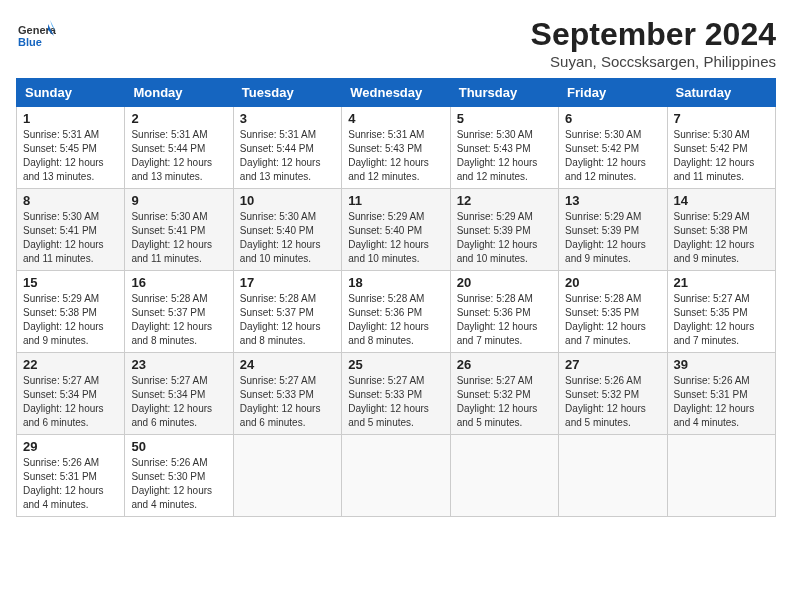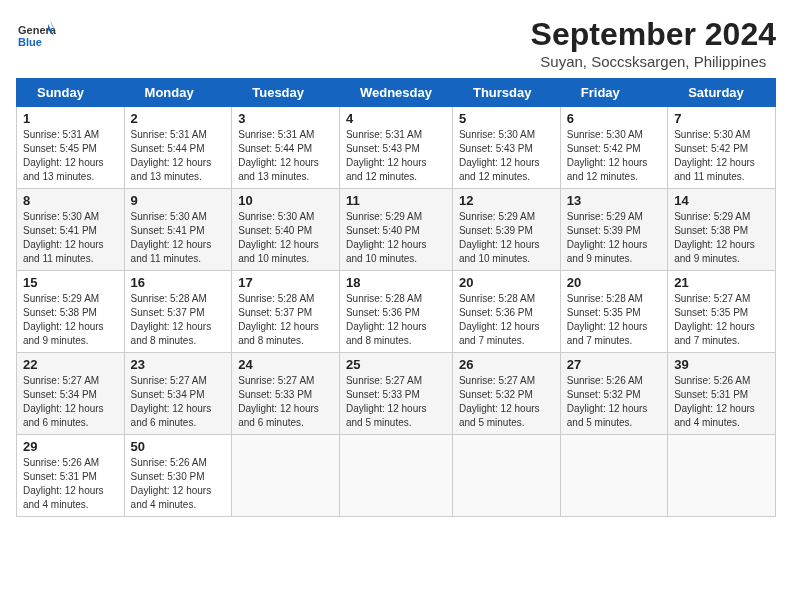--- a/index.html
+++ b/index.html
@@ -22,42 +22,42 @@
       font-size: 18px;
       font-weight: bold;
       color: #1a1a2e;
     }
     .logo-icon {
       width: 40px;
       height: 40px;
       margin-right: 4px;
     }
     .title-block {
-      text-align: center;
+      text-align: right;
       margin-left: 40px;
     }
     .month-title {
       font-size: 32px;
       font-weight: bold;
       color: #222;
     }
     .location-title {
       font-size: 15px;
       color: #444;
     }
     .calendar-table {
       width: 100%;
       border-collapse: collapse;
       margin-top: 8px;
     }
     .calendar-table th {
       background: #1565c0;
       color: #fff;
       text-align: left;
-      padding: 6px 20px;
+      padding: 6px 8px;
       font-size: 13px;
       font-weight: bold;
       border: 1px solid #1565c0;
     }
     .calendar-table td {
       border: 1px solid #ccc;
       vertical-align: top;
       padding: 4px 6px;
       width: 108px;
       min-height: 80px;

